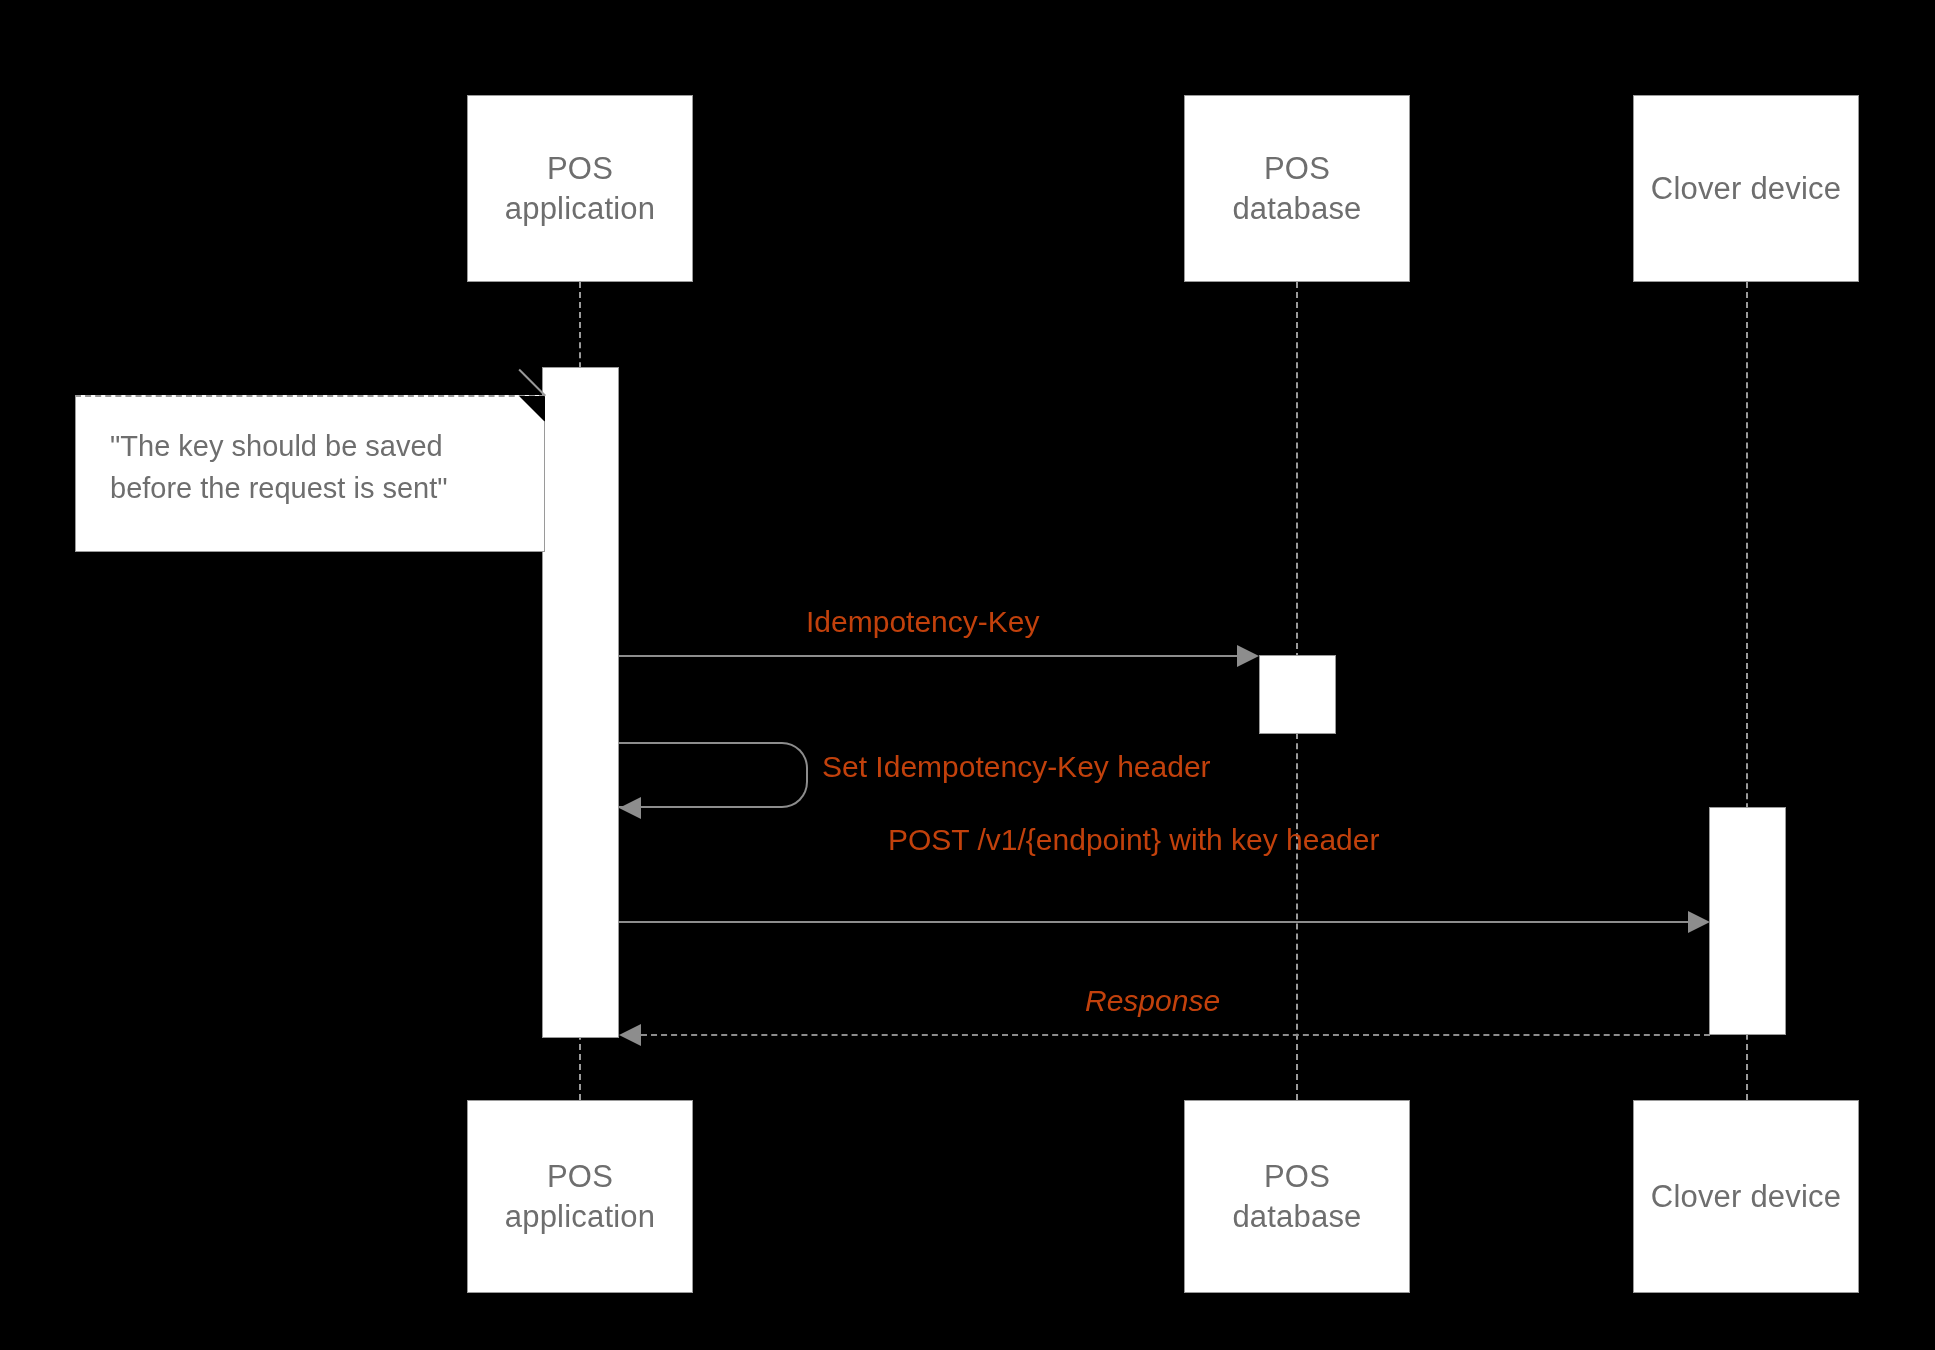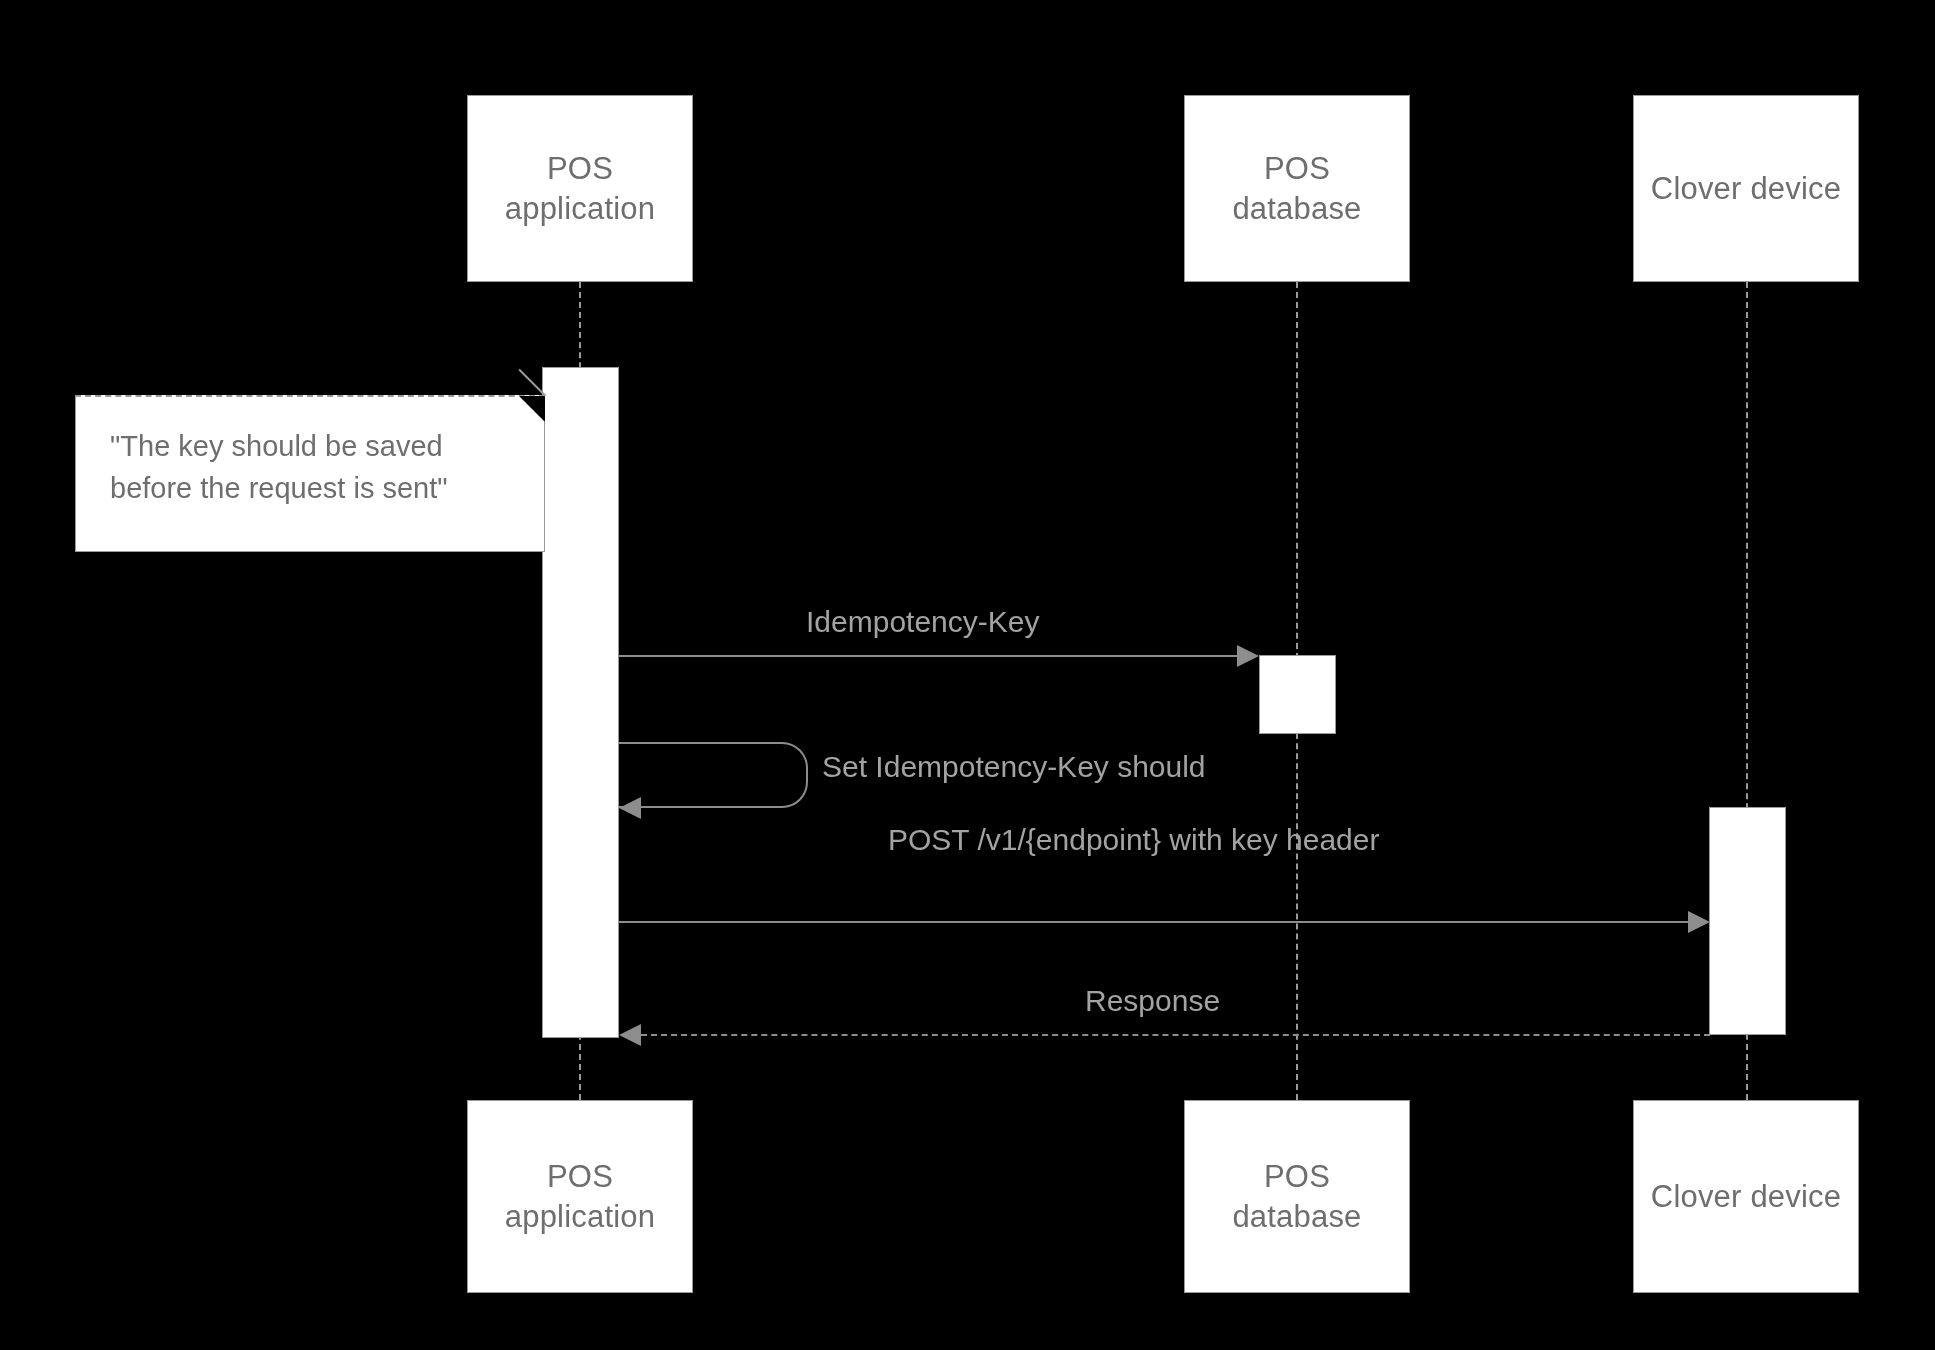--- a/index.html
+++ b/index.html
@@ -126,21 +126,21 @@
     position: absolute;
     width: 0;
     height: 0;
     border-right: 22px solid #8d8d8d;
     border-top: 11px solid transparent;
     border-bottom: 11px solid transparent;
     z-index: 5;
   }
   .msg-label {
     position: absolute;
-    color: #a3a3a3;
+    color: #c2410c;
     font-size: 30px;
     line-height: 34px;
     white-space: nowrap;
     z-index: 5;
   }
 
   
   .self-loop {
     position: absolute;
     box-sizing: border-box;
@@ -196,23 +196,23 @@
     <div class="note-text">"The key should be saved
 before the request is sent"</div>
   </div>
 
   <div class="msg-label" style="left:806px; top:583px;">Idempotency-Key</div>
   <div class="msg-line" style="left:619px; top:633px; width:618px;"></div>
   <div class="arrow-right" style="left:1237px; top:623px;"></div>
 
   <div class="self-loop" style="left:619px; top:720px; width:189px; height:66px;"></div>
   <div class="arrow-left" style="left:619px; top:775px;"></div>
-  <div class="msg-label" style="left:822px; top:728px;">Set Idempotency-Key should</div>
+  <div class="msg-label" style="left:822px; top:728px;">Set Idempotency-Key header</div>
 
   <div class="msg-label" style="left:888px; top:801px;">POST /v1/{endpoint} with key header</div>
   <div class="msg-line" style="left:619px; top:899px; width:1069px;"></div>
   <div class="arrow-right" style="left:1688px; top:889px;"></div>
 
-  <div class="msg-label" style="left:1085px; top:962px;">Response</div>
+  <div class="msg-label" style="left:1085px; top:962px;font-style:italic;">Response</div>
   <div class="msg-line dashed" style="left:641px; top:1012px; width:1069px;"></div>
   <div class="arrow-left" style="left:619px; top:1002px;"></div>
 
 </div>
 
 </body></html>

